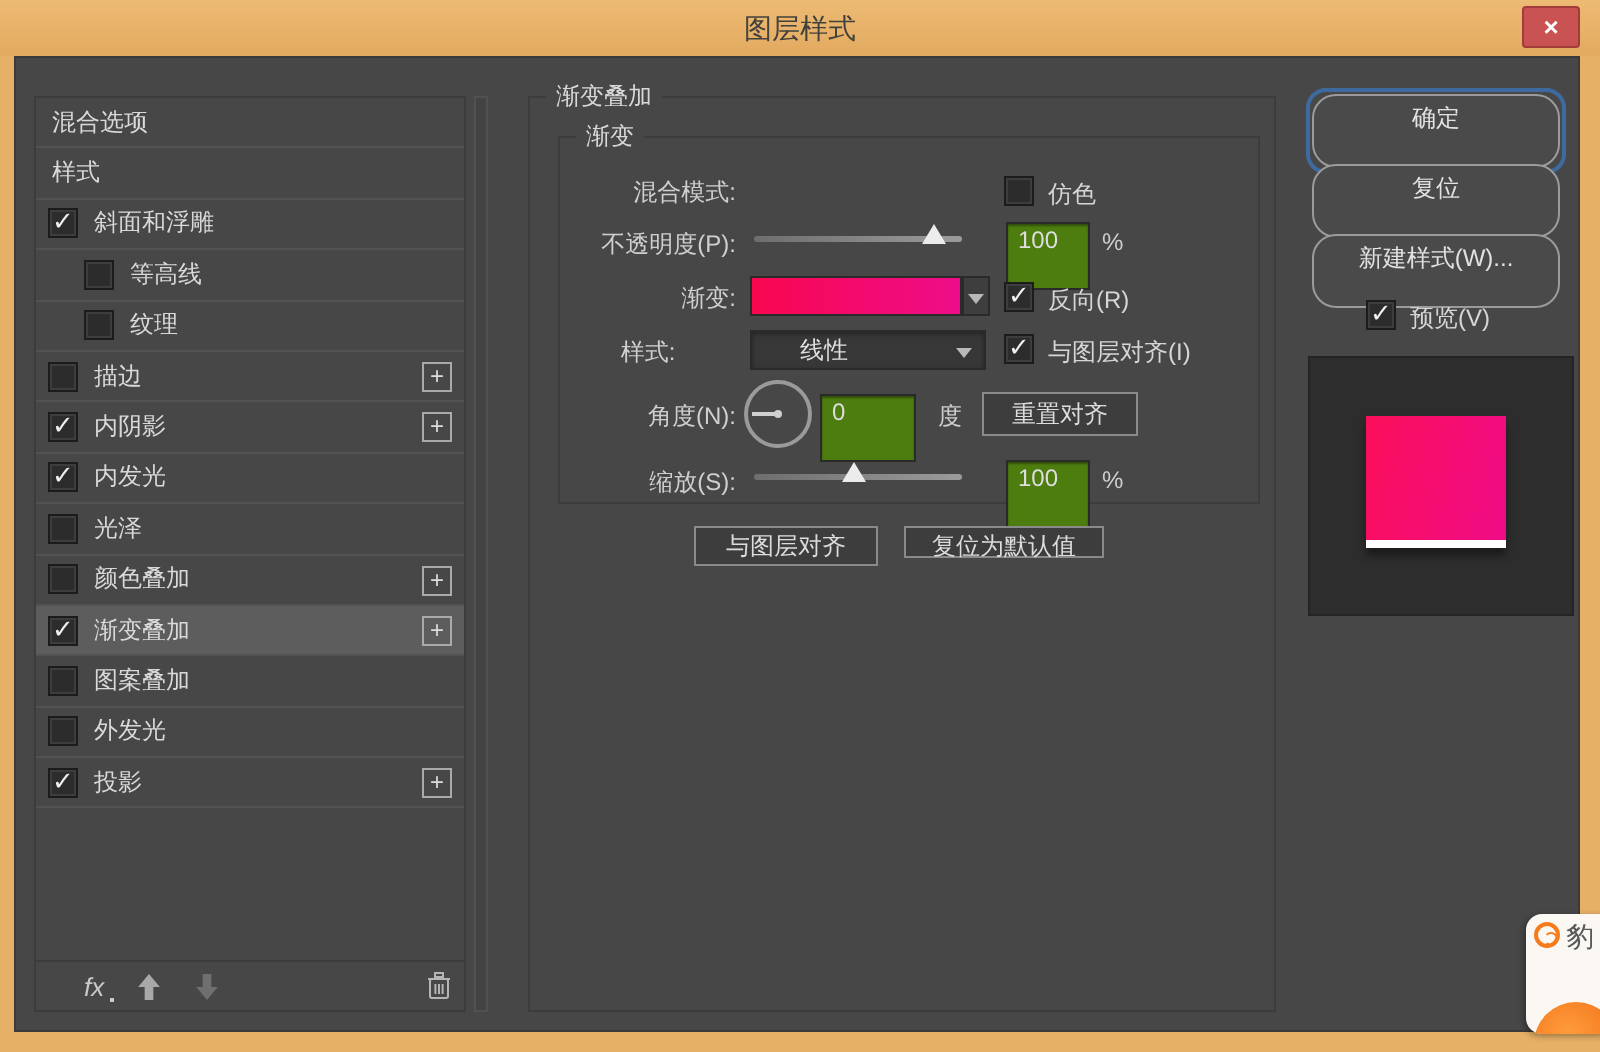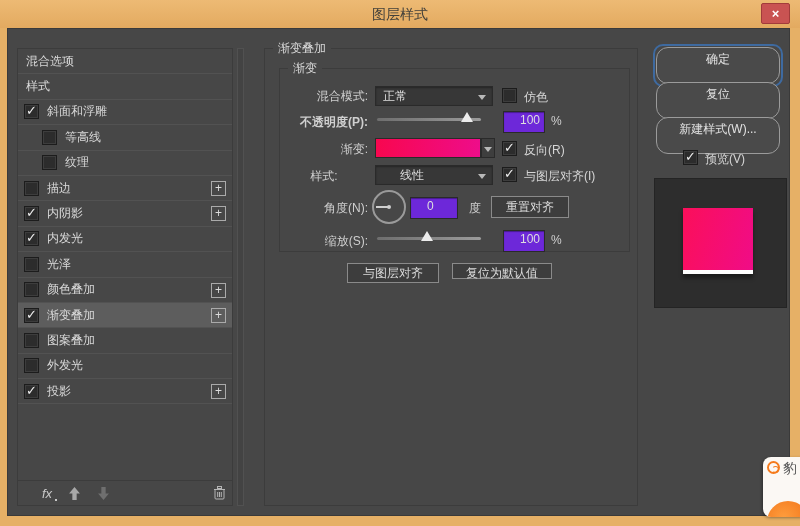--- a/index.html
+++ b/index.html
@@ -93,23 +93,23 @@
     position:absolute; width:118px; height:20px; background:#373737;
     border:1px solid #2a2a2a; box-shadow:inset 0 1px 2px rgba(0,0,0,.35);
     color:#dedede; line-height:18px; padding-left:7px;
   }
   .chev {
     position:absolute; right:6px; top:8px; width:0; height:0;
     border-left:4px solid transparent; border-right:4px solid transparent;
     border-top:5px solid #b9b9b9;
   }
   .numbox {
-    position:absolute; height:22px; background:#6d28d9; border:1px solid #2a2a2a;
+    position:absolute; height:34px; background:#4d7c0f; border:1px solid #2a2a2a;
     box-shadow:inset 0 1px 1px rgba(0,0,0,.35); color:#dedede;
-    line-height:16px; padding-left:16px;
+    line-height:16px; padding-left:5px;
   }
   .unit { position:absolute; color:#cfcfcf; }
   .track {
     position:absolute; height:3px; border-radius:2px;
     background:linear-gradient(to right,#6e6e6e,#9b9b9b);
   }
   .tri {
     position:absolute; width:0; height:0;
     border-left:6px solid transparent; border-right:6px solid transparent;
     border-bottom:10px solid #ececec;
@@ -290,28 +290,24 @@
   </div>
   <div class="scrollbar"></div>
 
   <div class="main-box">
     <span class="legend">渐变叠加</span>
 
     <div class="group-box">
       <span class="legend">渐变</span>
 
       <div class="flabel" style="top:19px;">混合模式:</div>
-      <div class="dropdown" style="left:95px; top:17px;">
-        <span>正常</span>
-        <span class="chev"></span>
-      </div>
       <div class="cb" style="position:absolute; left:222px; top:19px;"></div>
       <div class="cb-row-label" style="left:244px; top:20px;">仿色</div>
 
-      <div class="flabel" style="top:45px;font-weight:bold;">不透明度(P):</div>
+      <div class="flabel" style="top:45px;">不透明度(P):</div>
       <div class="track" style="left:97px; top:49px; width:104px;"></div>
       <div class="tri" style="left:181px; top:43px;"></div>
       <div class="numbox" style="left:223px; top:42px; width:42px;">100</div>
       <div class="unit" style="left:271px; top:45px;">%</div>
 
       <div class="flabel" style="top:72px;">渐变:</div>
       <div class="grad-swatch" style="left:95px; top:69px;"></div>
       <div class="grad-chev-btn" style="left:201px; top:69px;">
         <span class="chev" style="right:2px;"></span>
       </div>

